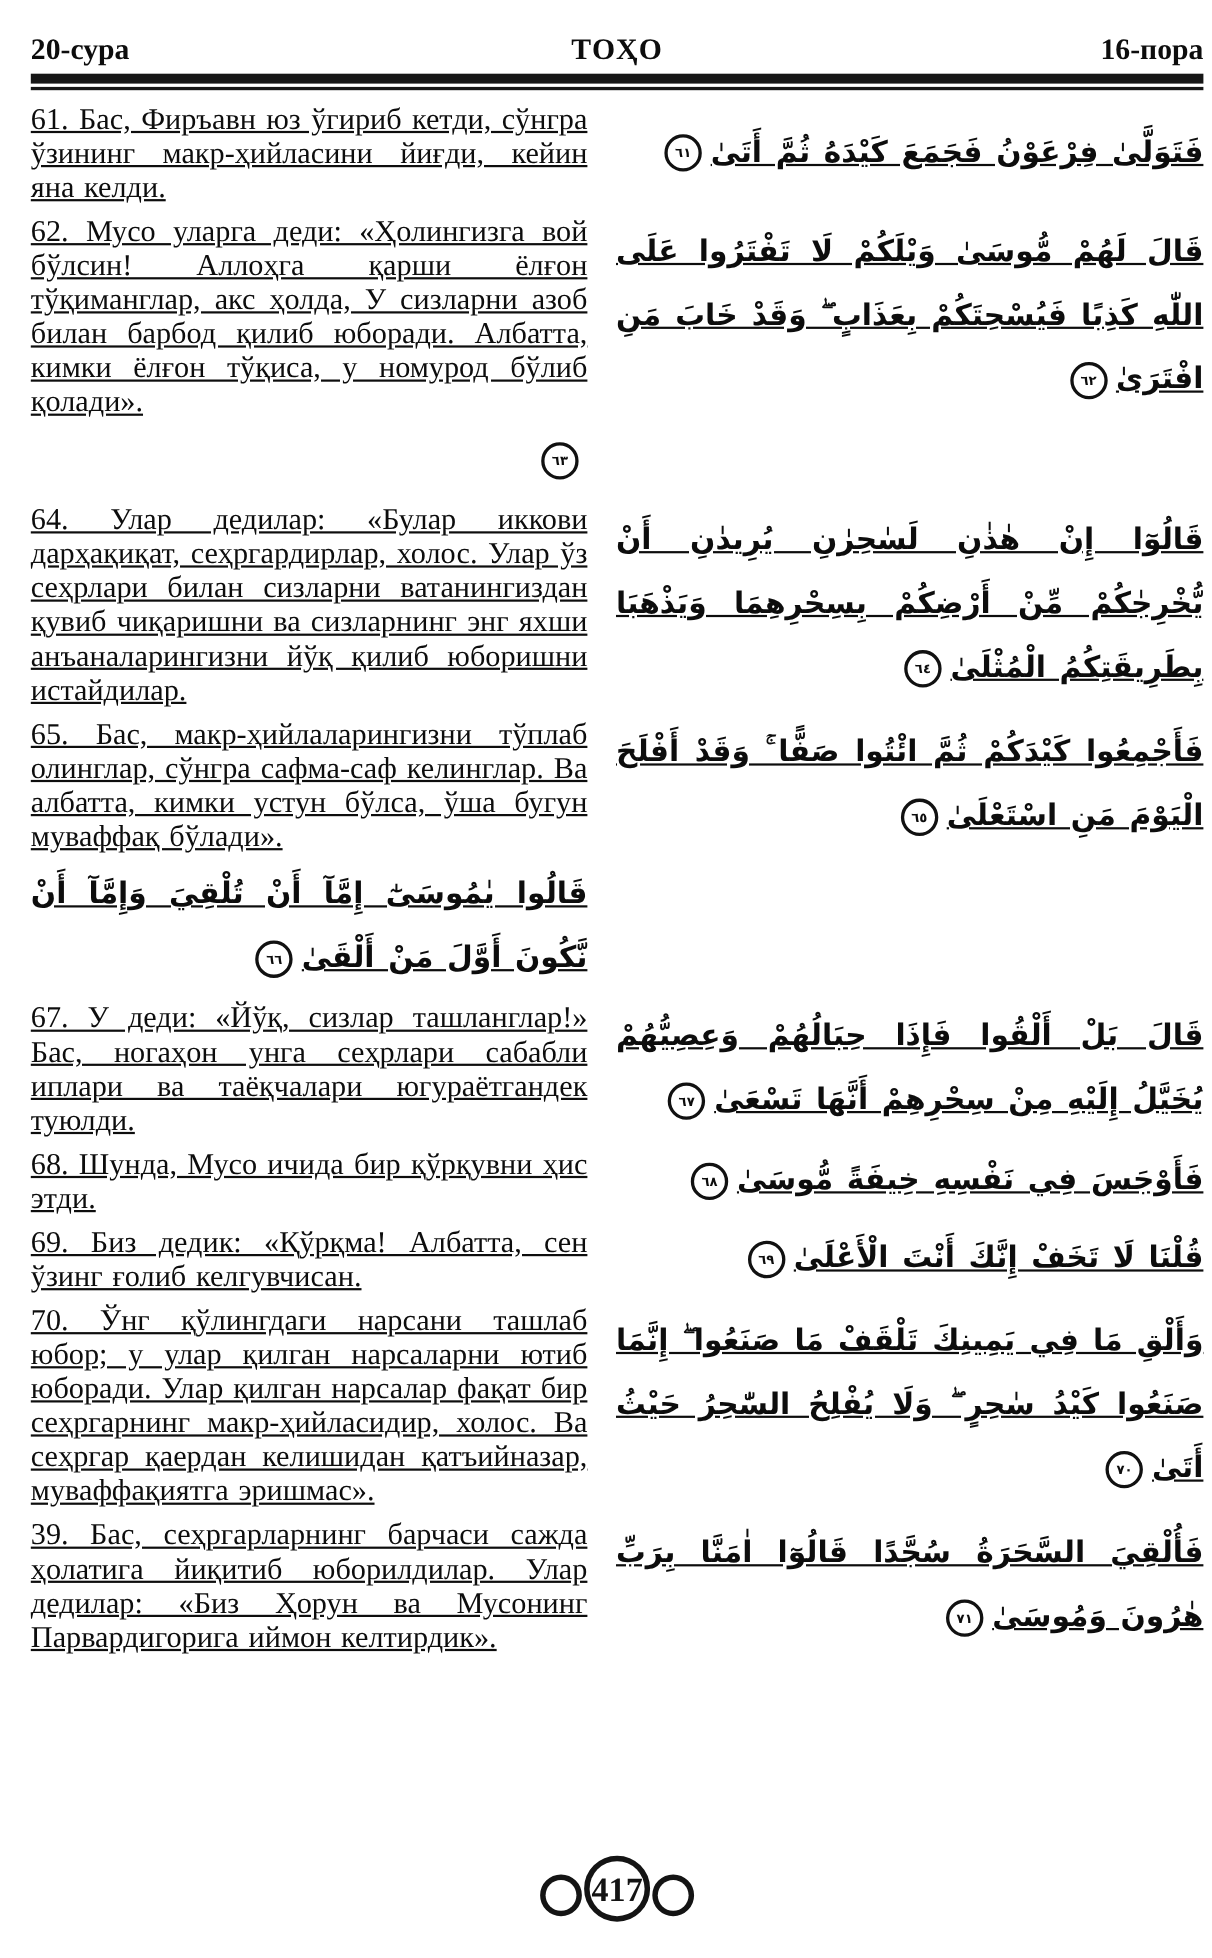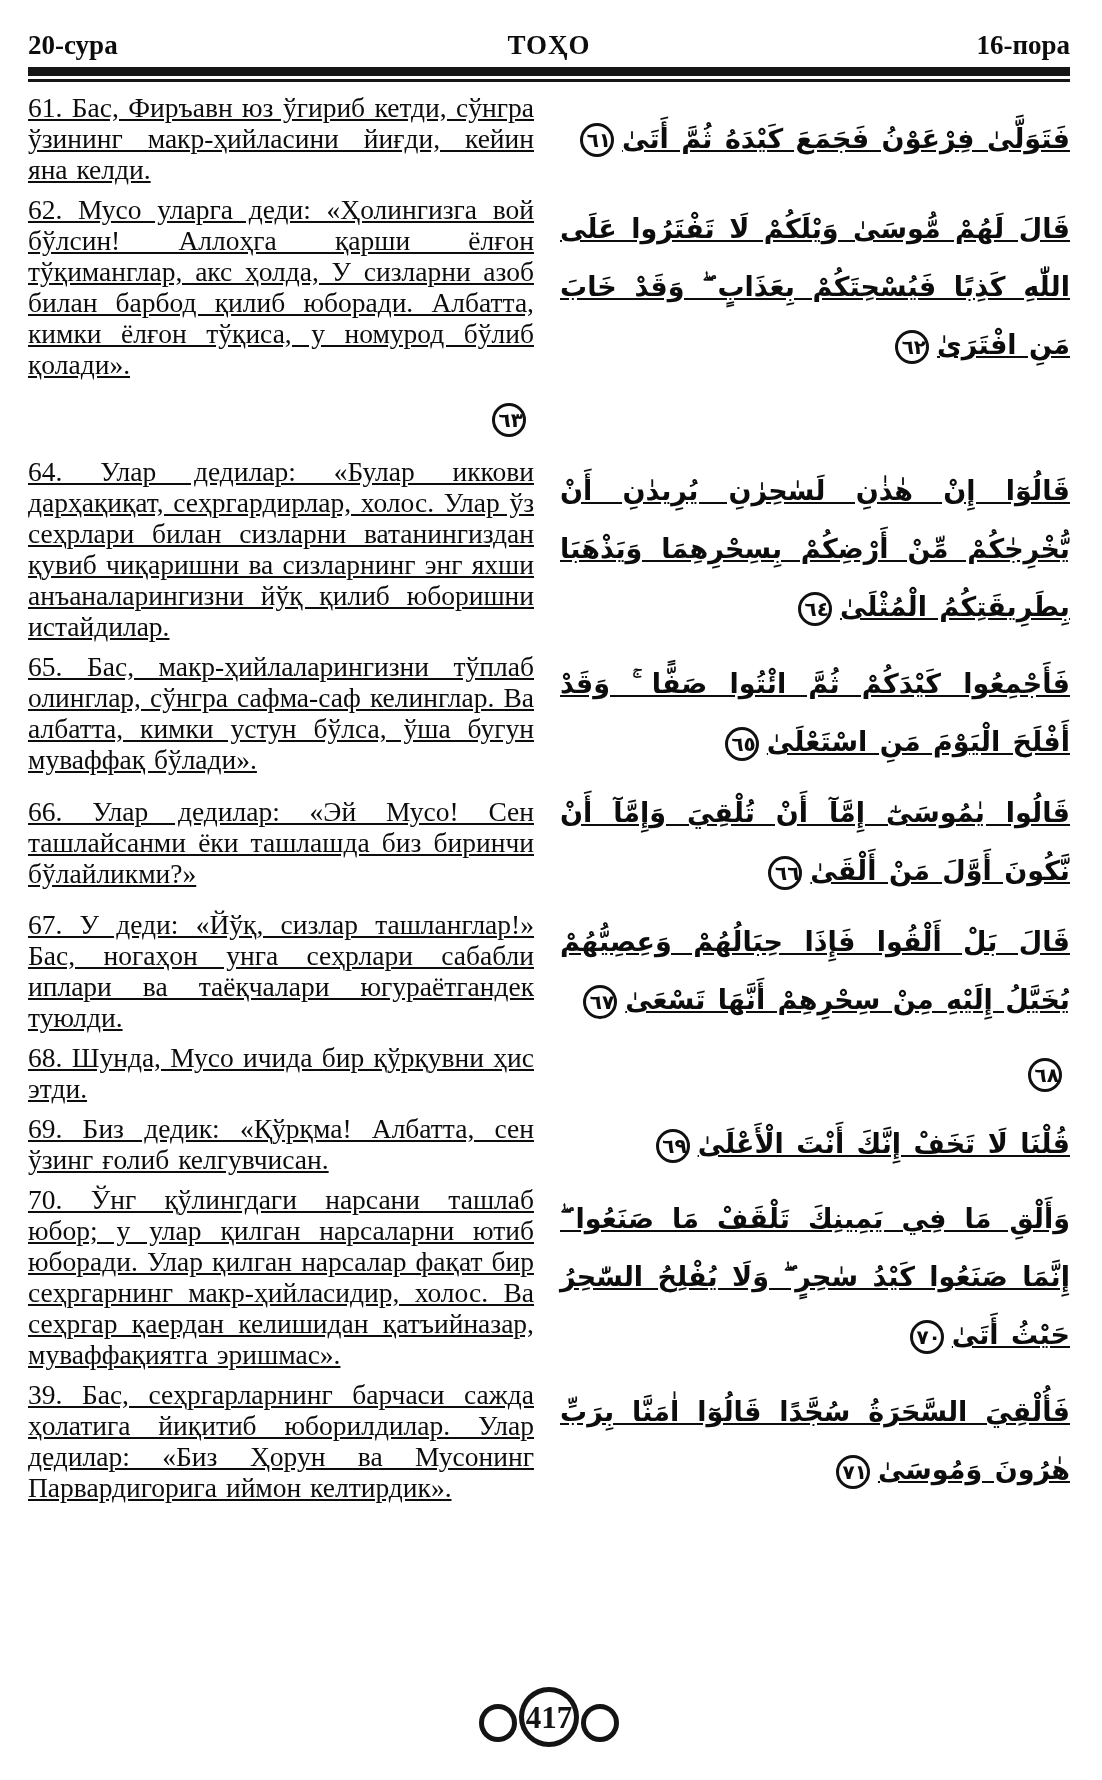--- a/index.html
+++ b/index.html
@@ -5,21 +5,21 @@
   * { box-sizing: border-box; }
   html, body { margin: 0; padding: 0; background: #ffffff; }
   body {
     width: 1102px; height: 1780px;
     color: #0d0d0d;
     font-family: "Liberation Serif", serif;
     overflow: hidden;
   }
   .page {
     width: 1102px; height: 1780px;
-    padding: 30px 32px 18px 28px;
+    padding: 30px 8px 18px 28px;
     display: flex; flex-direction: column;
   }
   
   .hdr {
     display: grid;
     grid-template-columns: 1fr auto 1fr;
     align-items: end;
     font-weight: bold;
     font-size: 27px;
     line-height: 30px;
@@ -52,25 +52,25 @@
     text-align-last: right;
     font-family: "DejaVu Sans", sans-serif;
     font-weight: bold;
     font-size: 27px;
     line-height: 58px;
     word-spacing: 3px;
   }
   .marker {
     display: inline-flex;
     align-items: center;
-    justify-content: flex-start;
+    justify-content: center;
     width: 34px; height: 34px;
     border: 3px solid #111;
     border-radius: 50%;
-    font-size: 20px;
+    font-size: 12px;
     line-height: 1;
     font-weight: bold;
     vertical-align: middle;
     margin: 0 8px;
     flex: 0 0 auto;
   }
   
   .ftr {
     flex: 0 0 auto;
     display: flex;
@@ -126,36 +126,35 @@
     </div>
 
     <div class="verse-row">
       <p class="uz">65. Бас, макр-ҳийлаларингизни тўплаб олинглар, сўнгра сафма-саф келинглар. Ва албатта, кимки устун бўлса, ўша бугун муваффақ бўлади».</p>
       <p class="ar"><span class="ar-text">فَأَجْمِعُوا كَيْدَكُمْ ثُمَّ ائْتُوا صَفًّا ۚ وَقَدْ أَفْلَحَ الْيَوْمَ مَنِ اسْتَعْلَىٰ</span><span class="marker">
             <span class="marker-num">٦٥</span>
           </span></p>
     </div>
 
     <div class="verse-row">
-      <p class="uz">66. Улар дедилар: «Эй Мусо! Сен ташлайсанми ёки ташлашда биз биринчи бўлайликми?»</p>
       <p class="ar"><span class="ar-text">قَالُوا يٰمُوسَىٰٓ إِمَّآ أَنْ تُلْقِيَ وَإِمَّآ أَنْ نَّكُونَ أَوَّلَ مَنْ أَلْقَىٰ</span><span class="marker">
             <span class="marker-num">٦٦</span>
           </span></p>
     </div>
 
     <div class="verse-row">
       <p class="uz">67. У деди: «Йўқ, сизлар ташланглар!» Бас, ногаҳон унга сеҳрлари сабабли иплари ва таёқчалари югураётгандек туюлди.</p>
       <p class="ar"><span class="ar-text">قَالَ بَلْ أَلْقُوا فَإِذَا حِبَالُهُمْ وَعِصِيُّهُمْ يُخَيَّلُ إِلَيْهِ مِنْ سِحْرِهِمْ أَنَّهَا تَسْعَىٰ</span><span class="marker">
             <span class="marker-num">٦٧</span>
           </span></p>
     </div>
 
     <div class="verse-row">
       <p class="uz">68. Шунда, Мусо ичида бир қўрқувни ҳис этди.</p>
-      <p class="ar"><span class="marker">
+      <p class="ar"><span class="ar-text">فَأَوْجَسَ فِي نَفْسِهِ خِيفَةً مُّوسَىٰ</span><span class="marker">
             <span class="marker-num">٦٨</span>
           </span></p>
     </div>
 
     <div class="verse-row">
       <p class="uz">69. Биз дедик: «Қўрқма! Албатта, сен ўзинг ғолиб келгувчисан.</p>
       <p class="ar"><span class="ar-text">قُلْنَا لَا تَخَفْ إِنَّكَ أَنْتَ الْأَعْلَىٰ</span><span class="marker">
             <span class="marker-num">٦٩</span>
           </span></p>
     </div>

